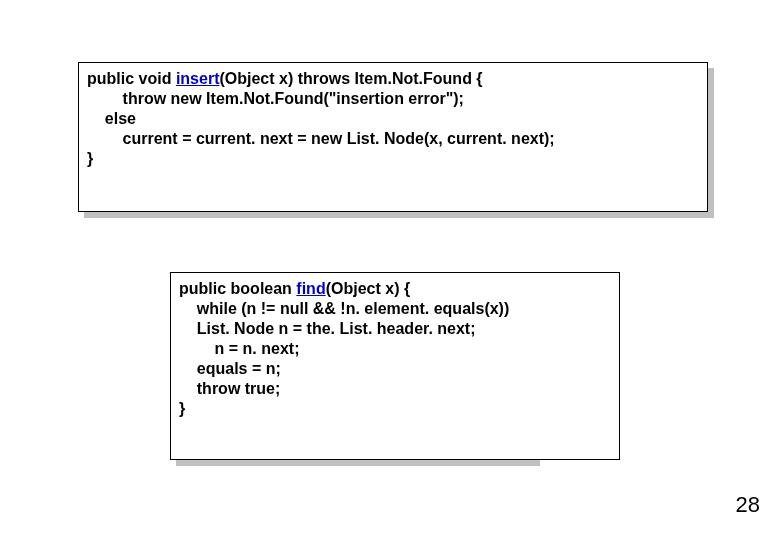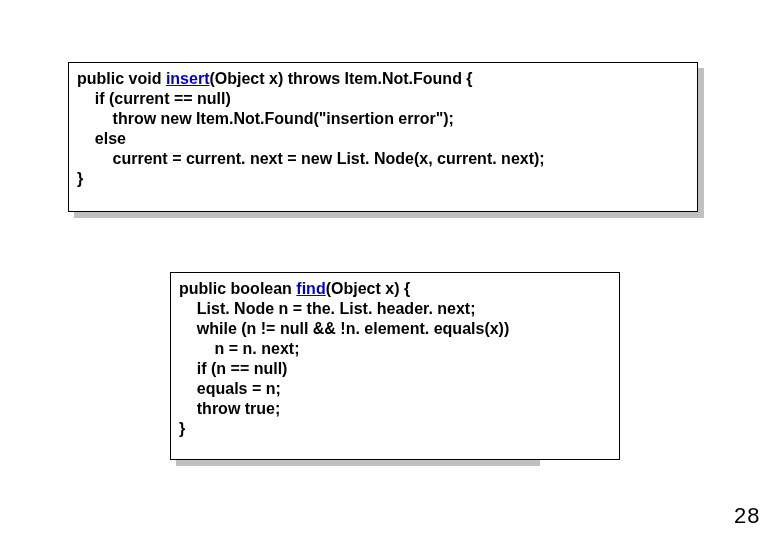--- a/index.html
+++ b/index.html
@@ -34,55 +34,53 @@
   }
   .line {
     white-space: pre;
     line-height: 1.25;
   }
   .kw { font-weight: bold; }
   .mname { color: #0000cc; text-decoration: underline; font-weight: bold; }
   .pagenum {
     position: absolute;
     right: 20px;
-    bottom: 10px;
+    bottom: 22px;
     font-size: 22px;
-    font-family: Liberation Mono, monospace;
+    font-family: Liberation Sans, sans-serif;
   }
 
   
-  #wrap1 { left: 68px; top: 62px; width: 630px; height: 150px; }
+  #wrap1 { left: 78px; top: 62px; width: 630px; height: 150px; }
   #box1  { width: 630px; height: 150px; }
 
   
   #wrap2 { left: 170px; top: 272px; width: 364px; height: 188px; }
   #box2  { width: 450px; height: 188px; }
 </style>
 </head>
 <body>
 
 <div class="code-box-wrap" id="wrap1">
   <div class="shadow"></div>
   <div class="code-box" id="box1">
     <div class="line"><span class="kw">public void </span><span class="mname">insert</span><span class="kw">(Object x) throws Item.Not.Found {</span></div>
-    <div class="line kw">    if (current == null)</div>
     <div class="line kw">        throw new Item.Not.Found("insertion error");</div>
     <div class="line kw">    else</div>
     <div class="line kw">        current = current. next = new List. Node(x, current. next);</div>
     <div class="line kw">}</div>
   </div>
 </div>
 
 <div class="code-box-wrap" id="wrap2">
   <div class="shadow"></div>
   <div class="code-box" id="box2">
     <div class="line"><span class="kw">public boolean </span><span class="mname">find</span><span class="kw">(Object x) {</span></div>
+    <div class="line kw">    while (n != null &amp;&amp; !n. element. equals(x))</div>
     <div class="line kw">    List. Node n = the. List. header. next;</div>
-    <div class="line kw">    while (n != null &amp;&amp; !n. element. equals(x))</div>
     <div class="line kw">        n = n. next;</div>
-    <div class="line kw">    if (n == null)</div>
     <div class="line kw">    equals = n;</div>
     <div class="line kw">    throw true;</div>
     <div class="line kw">}</div>
   </div>
 </div>
 
 <div class="pagenum">28</div>
 
 </body></html>

